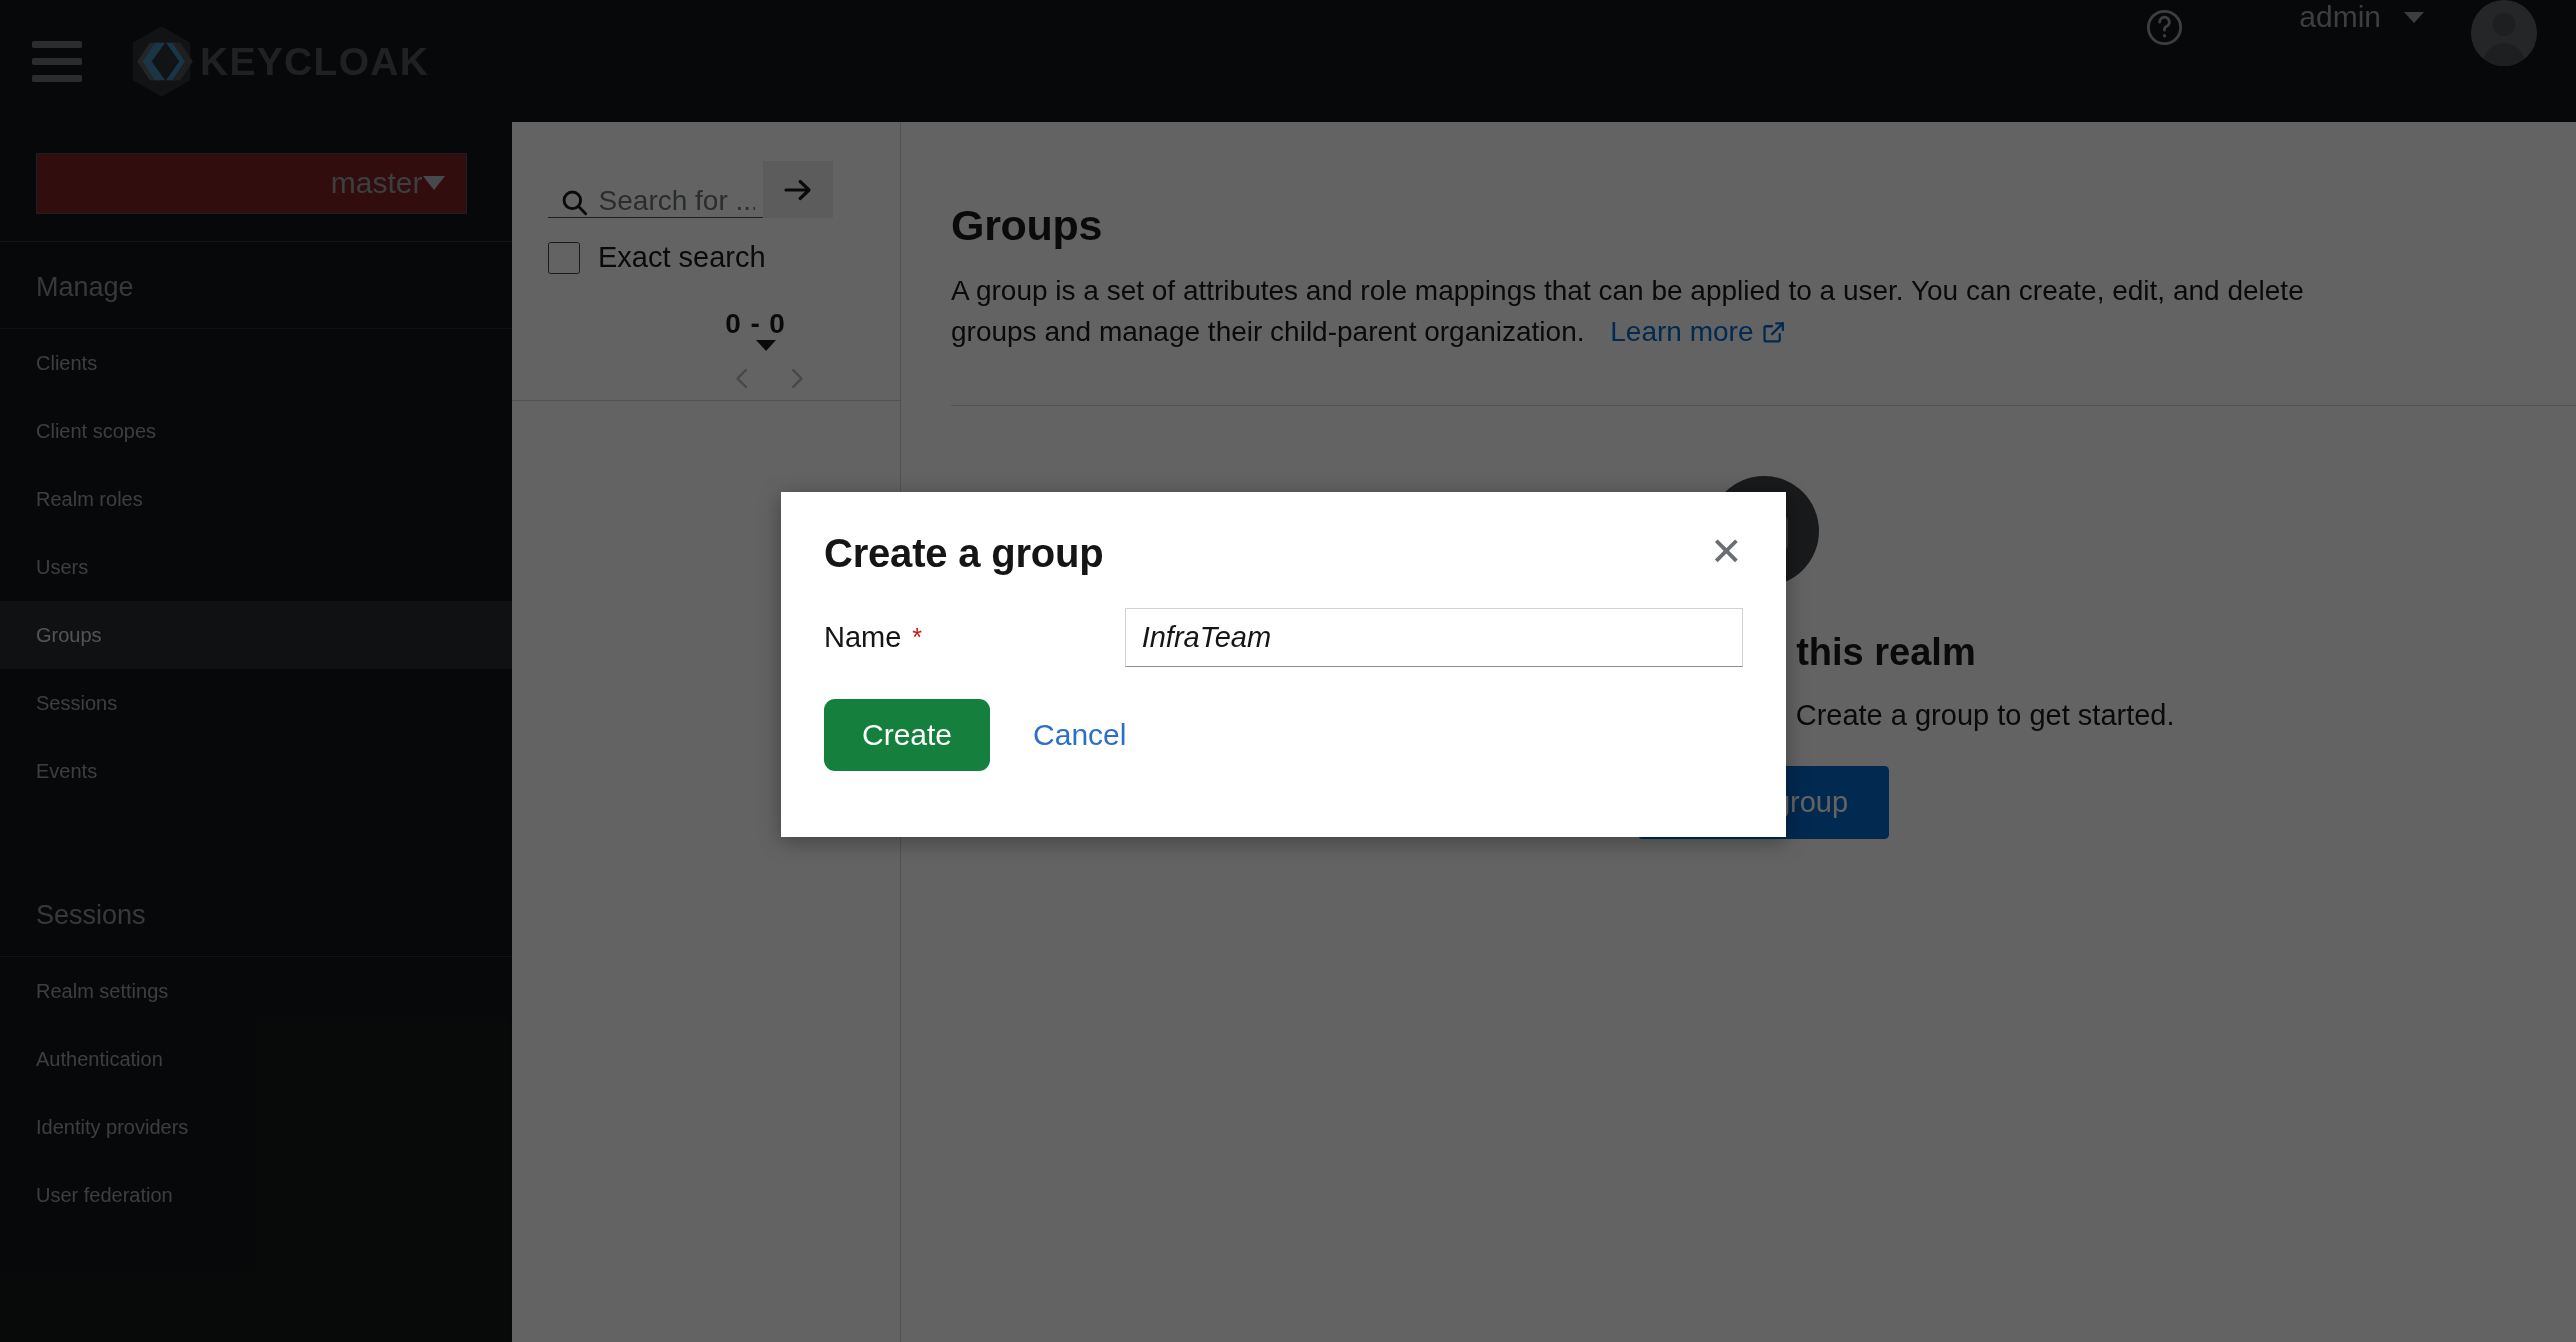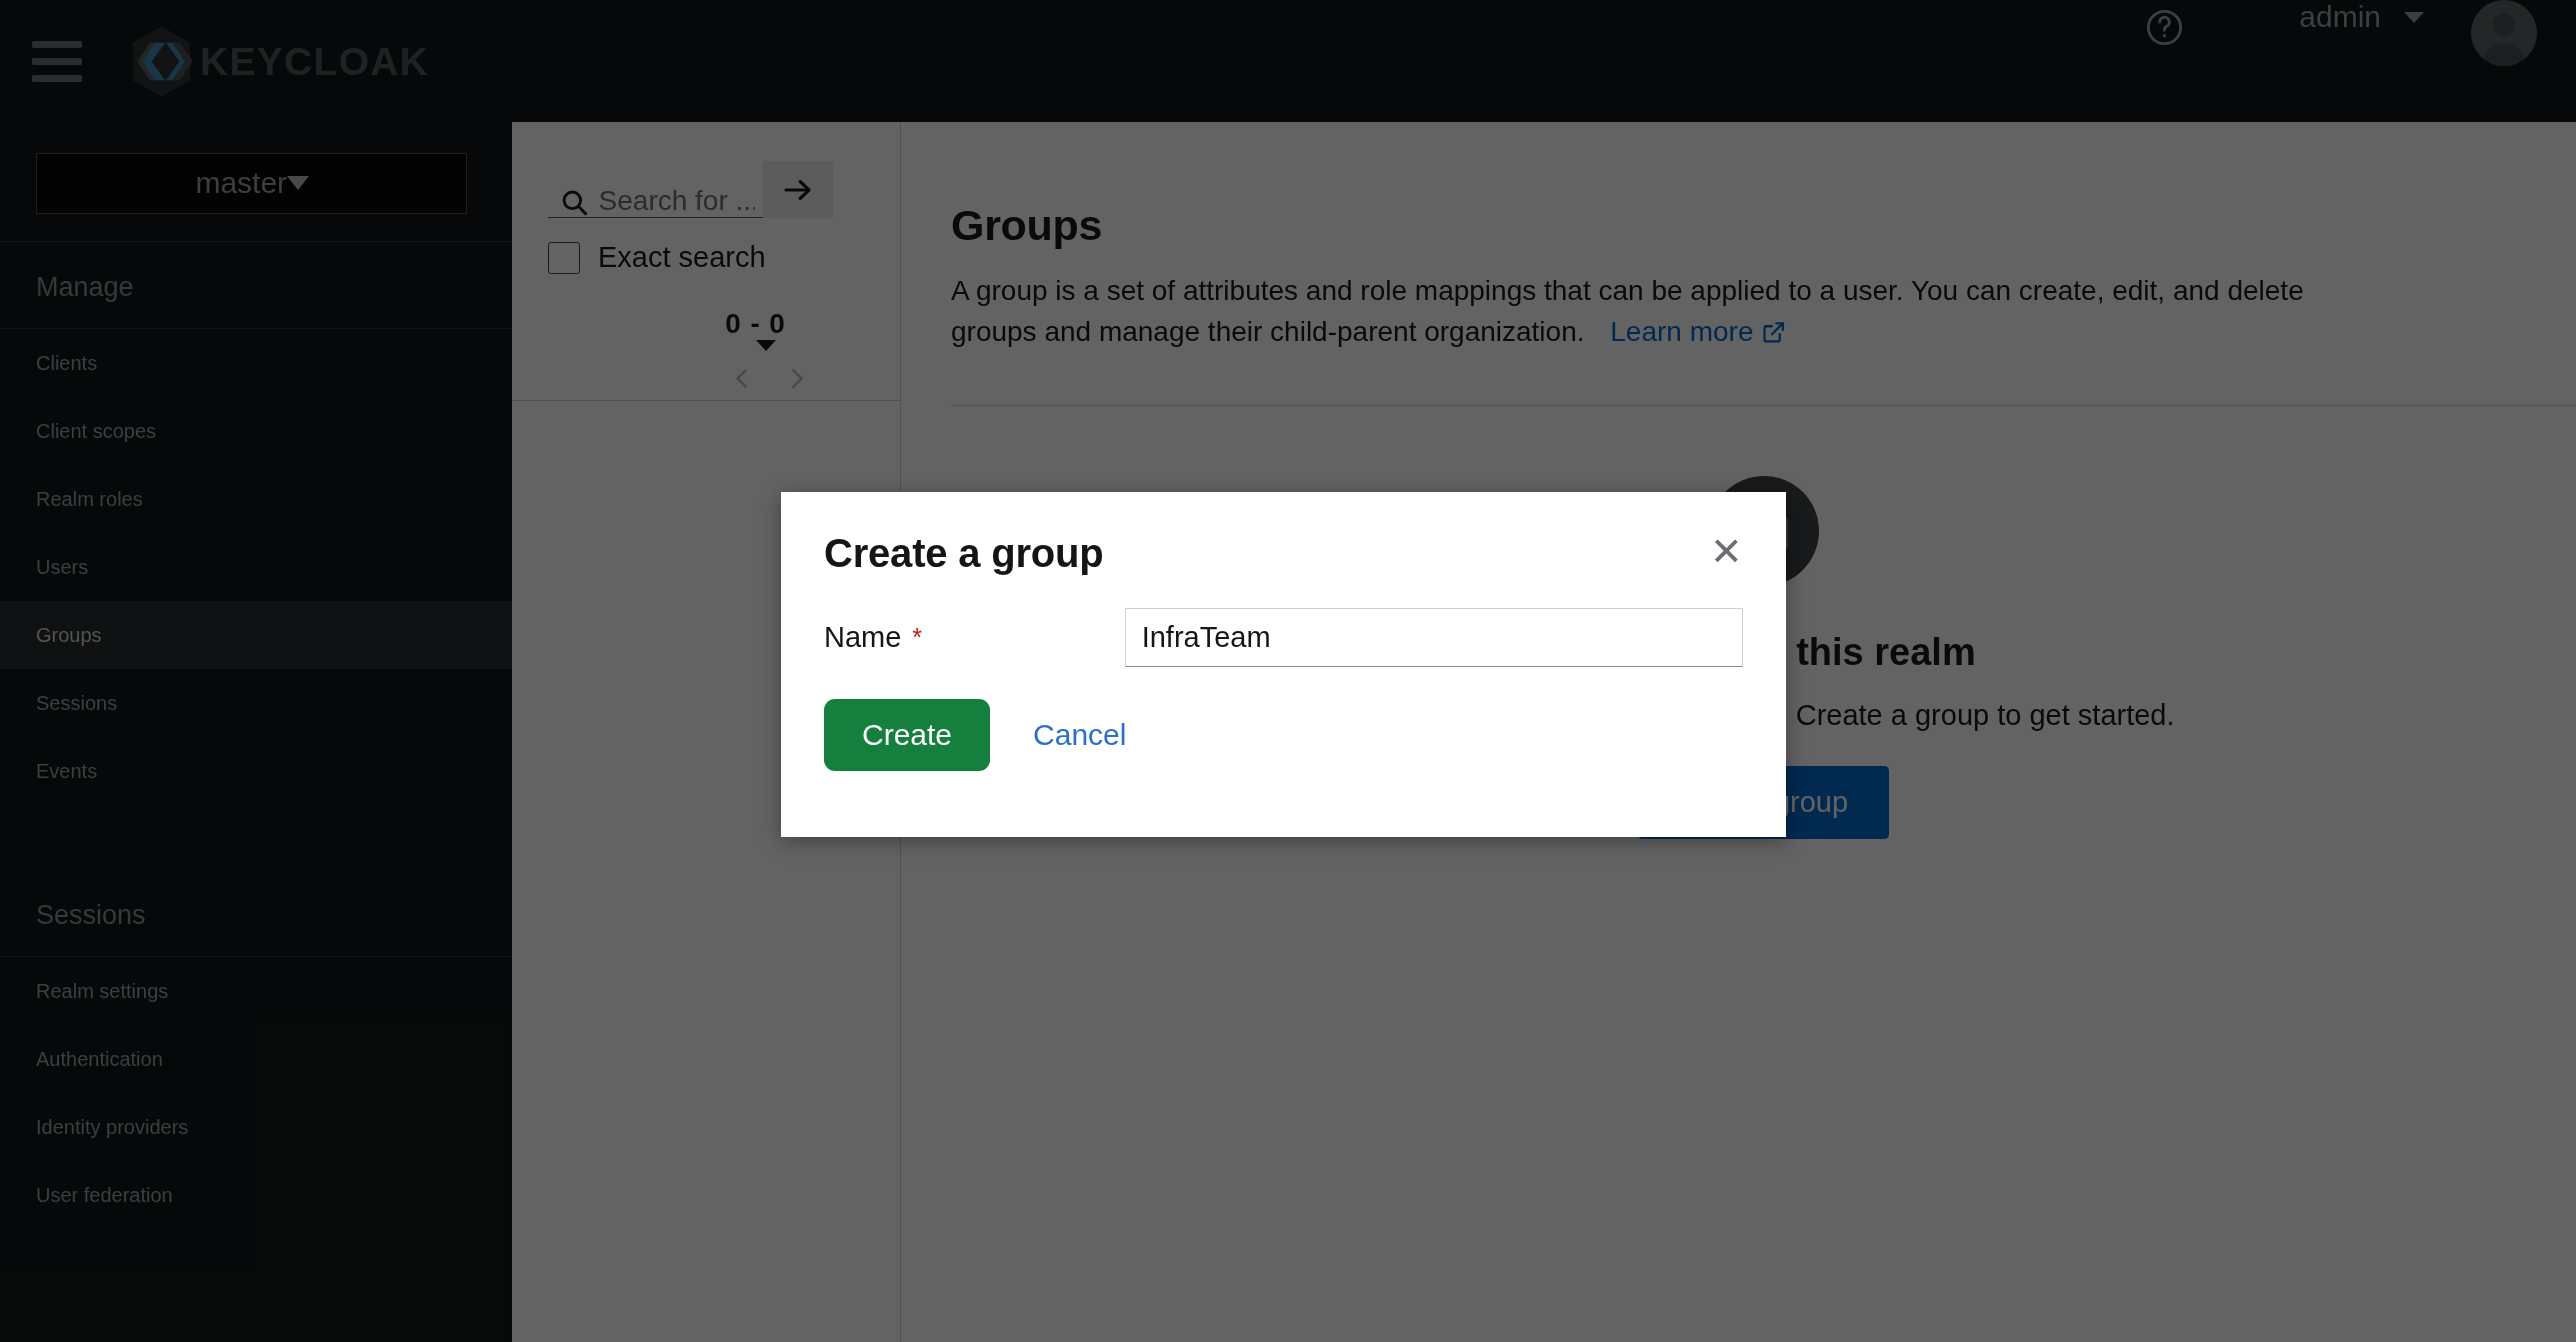--- a/index.html
+++ b/index.html
@@ -67,22 +67,22 @@
   }
 
   
   .sidebar {
     position:absolute; top:122px; left:0; width:512px; height:1221px;
     background:#0f1214; z-index:4;
     padding-top:0;
   }
   .realm-select-wrap { padding:30.5px 36px 27px 36px; }
   .realm-select {
-    width:431px; height:61px; border:0.9px solid #4a4d50; background:#000000;
-    display:flex; align-items:center; justify-content:center;
+    width:431px; height:61px; border:0.9px solid #4a4d50; background:#7f1d1d;
+    display:flex; align-items:center; justify-content:flex-end;
     padding:0 21.5px 0 23px; cursor:pointer;
   }
   .realm-select-label { color:#9a9da0; font-size:30px; }
   .realm-caret {
     width:0;height:0;border-left:11.7px solid transparent;border-right:11.7px solid transparent;
     border-top:14.4px solid #b8bbbe;
   }
   .nav-divider { height:0.9px; background:#2b2e33; width:100%; }
   .nav-section-title {
     color:#8b8e91; font-size:27px; padding:30.5px 36px 25px 36px;
@@ -203,21 +203,21 @@
   }
   .modal-form { padding:30.5px 43px 0 43px; display:flex; align-items:center; }
   .form-label {
     font-size:29px; color:#151515; width:301px; display:flex; align-items:center; gap:10.8px;
   }
   .required-star { color:#c9190b; font-size:25px; line-height:1; }
   .form-input {
     width:619px; height:59px;
     border:0.9px solid #d2d2d2; border-bottom:1.8px solid #8a8d90;
     font-family:"Liberation Sans", sans-serif; font-size:29px; color:#151515;
-    padding:0 16px; outline:none; background:#fff;
+    padding:0 16px; outline:none; background:#fff;font-style:italic;
   }
   .modal-actions { padding:32px 43px 0 43px; display:flex; align-items:center; gap:20px; }
   .btn-primary {
     background:#15803d; color:#ffffff; border:none; border-radius:11px;
     font-family:"Liberation Sans", sans-serif;
     font-size:30px; padding:20px 38px; cursor:pointer; line-height:1.05;
   }
   .btn-link {
     background:none; border:none; color:#2c6fc4;
     font-family:"Liberation Sans", sans-serif;

